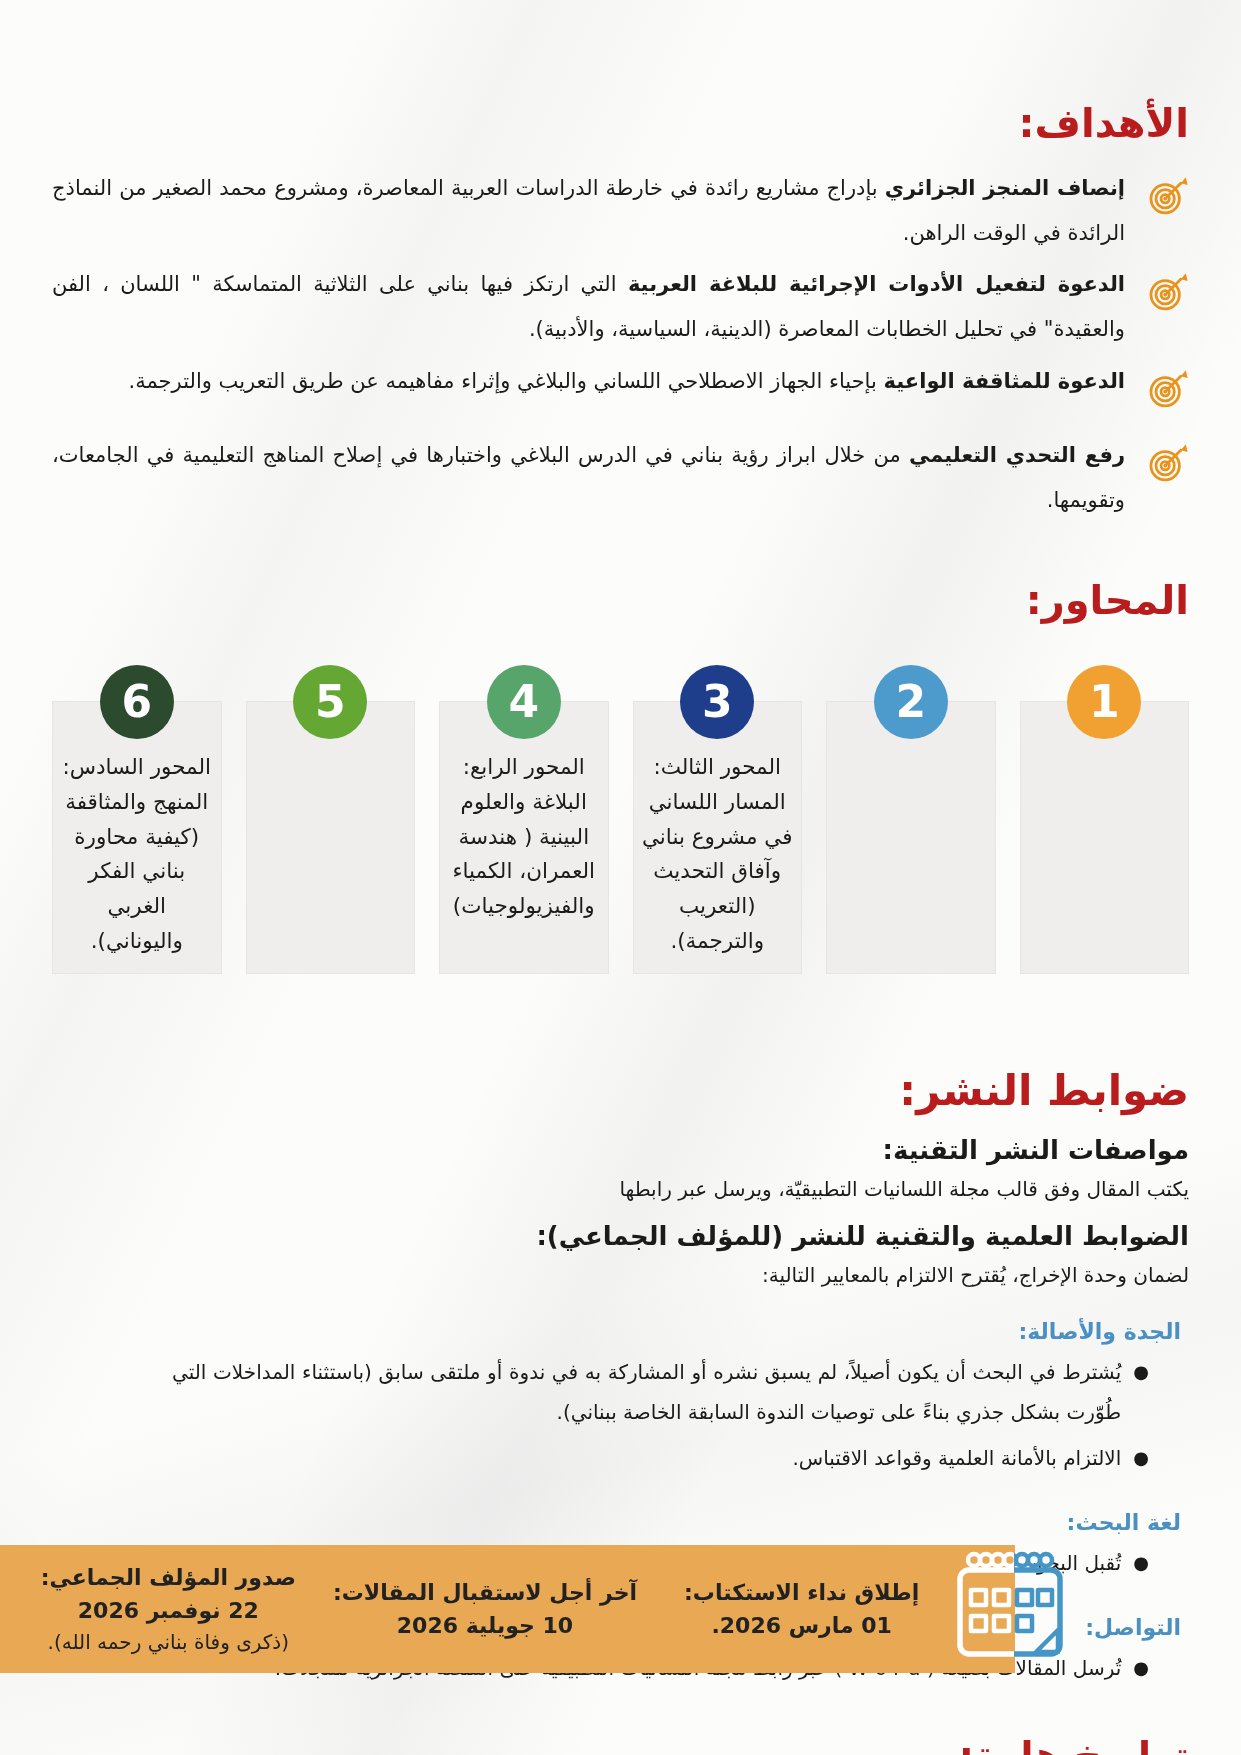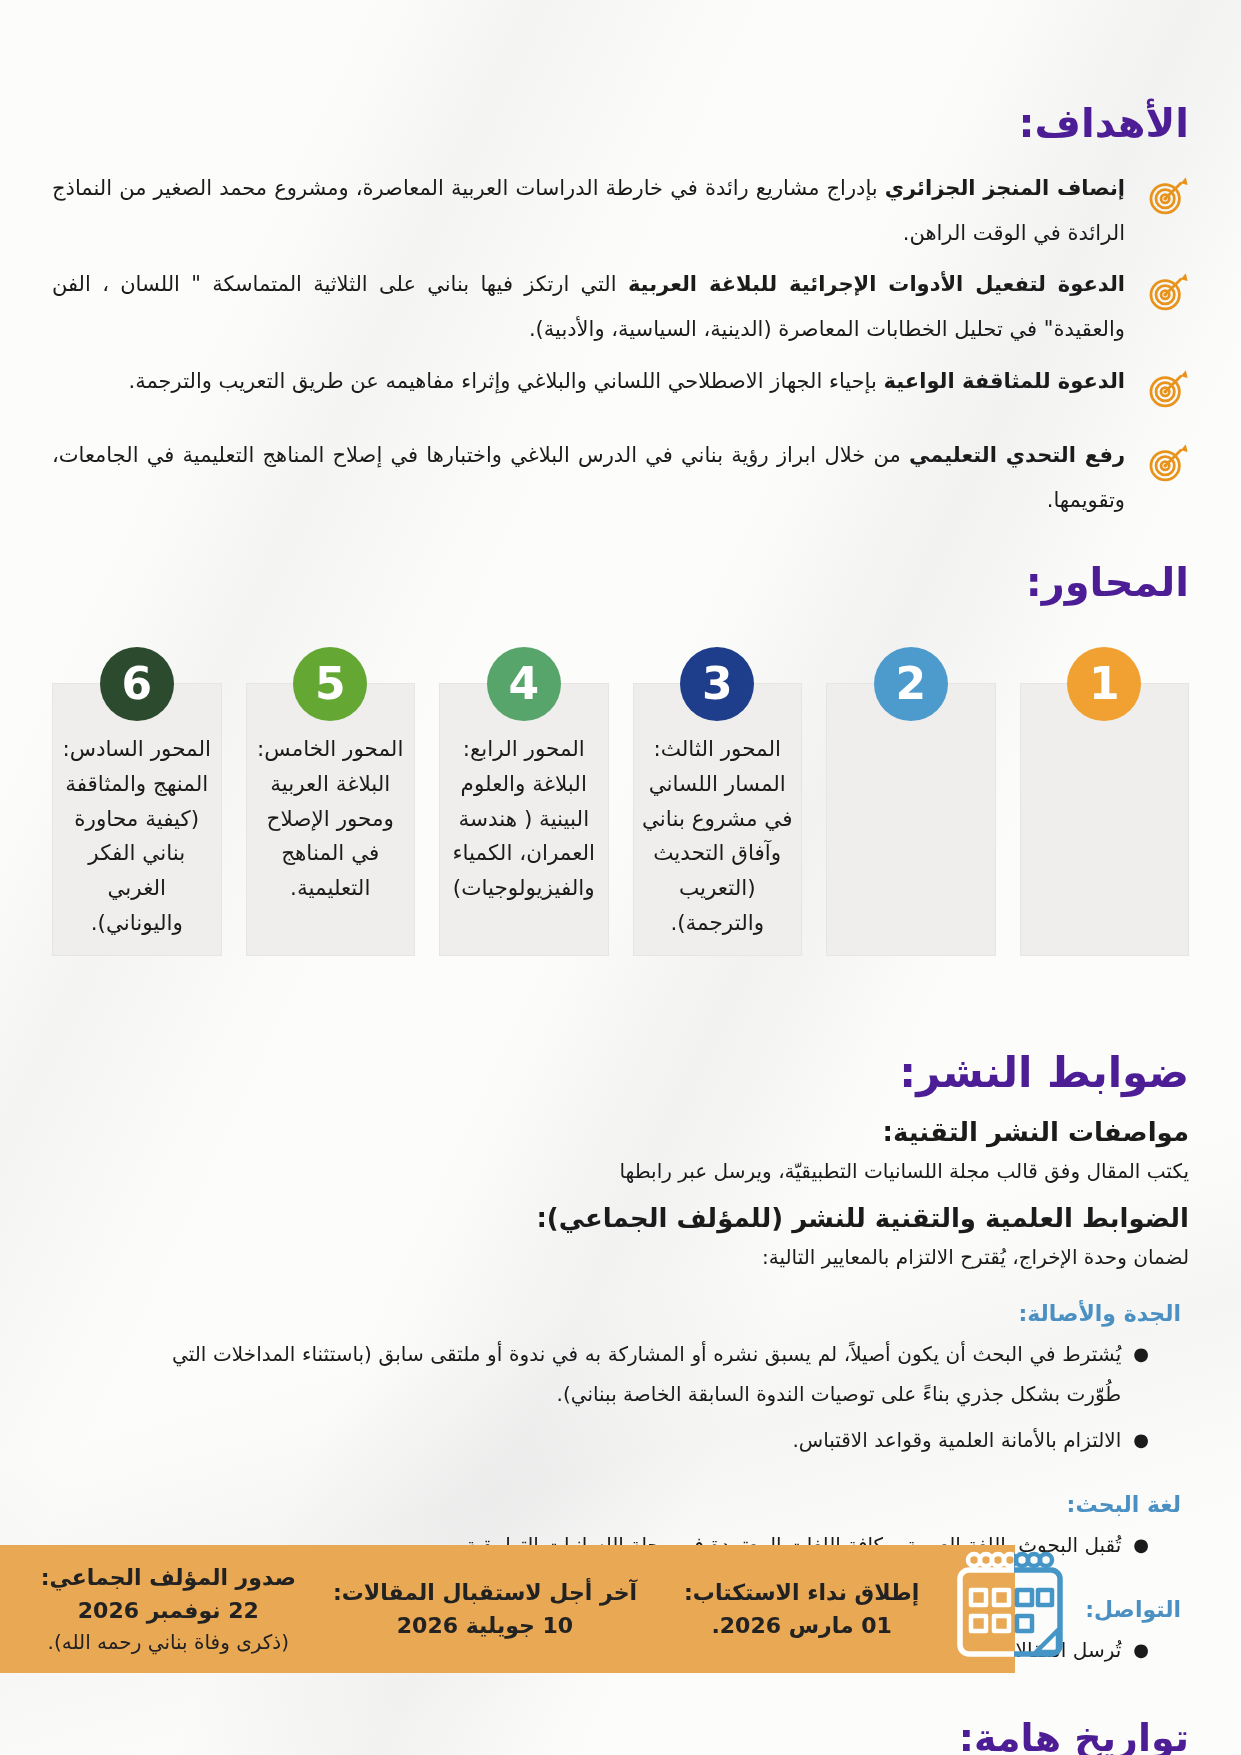--- a/index.html
+++ b/index.html
@@ -9,28 +9,28 @@
     background:#fcfcfb;
   }
   body::before{
     content:"";position:absolute;inset:0;z-index:0;pointer-events:none;
     background:
       linear-gradient(115deg,transparent 18%,rgba(120,120,125,0.06) 26%,transparent 37%),
       linear-gradient(115deg,transparent 48%,rgba(120,120,125,0.08) 58%,transparent 68%),
       linear-gradient(165deg,transparent 70%,rgba(120,120,125,0.05) 78%,transparent 88%);
   }
   .content{position:relative;z-index:1;padding:100px 52px 0 52px;}
-  .h-green{color:#4c1d95;font-size:40px;font-weight:bold;text-align:right;margin:0 0 20px 0;}
+  .h-green{color:#b91c1c;font-size:40px;font-weight:bold;text-align:right;margin:0 0 20px 0;}
   
   .obj-item{display:flex;gap:20px;align-items:flex-start;margin:6px 0;font-size:21px;line-height:2.15;}
   .obj-item .ticon{flex:0 0 44px;padding-top:8px;}
   .obj-item p{margin:0;text-align:justify;}
   .lead{font-weight:bold;}
   
-  .axes-title{margin-top:36px;}
+  .axes-title{margin-top:54px;}
   .axes{display:flex;gap:24px;margin-top:78px;}
   .axis-card{flex:1;position:relative;background:#efeeec;border:1px solid #e6e5e3;
     padding:48px 8px 14px 8px;text-align:center;font-size:21.5px;line-height:1.62;min-height:182px;}
   .axis-badge{position:absolute;top:-37px;right:50%;transform:translateX(50%);
     width:74px;height:74px;border-radius:50%;color:#fff;font-size:44px;font-weight:bold;
     display:flex;align-items:center;justify-content:center;font-family:"DejaVu Sans",sans-serif;}
   
   .pub-title{margin-top:92px;font-size:42px;}
   .sub-bold{font-size:26px;font-weight:bold;text-align:right;margin:10px 0 6px 0;}
   .body-text{font-size:20px;margin:4px 0 14px 0;line-height:1.8;}
@@ -120,21 +120,20 @@
     <div class="axis-card">
       <div class="axis-badge" style="background-color: rgb(30, 62, 140);">3</div>
       <div>المحور الثالث: المسار اللساني في مشروع بناني وآفاق التحديث (التعريب والترجمة).</div>
     </div>
     <div class="axis-card">
       <div class="axis-badge" style="background-color: rgb(87, 165, 106);">4</div>
       <div>المحور الرابع: البلاغة والعلوم البينية ( هندسة العمران، الكمياء والفيزيولوجيات)</div>
     </div>
     <div class="axis-card">
       <div class="axis-badge" style="background-color: rgb(100, 167, 51);">5</div>
-      <div>المحور الخامس: البلاغة العربية ومحور الإصلاح في المناهج التعليمية.</div>
     </div>
     <div class="axis-card">
       <div class="axis-badge" style="background-color: rgb(43, 74, 46);">6</div>
       <div>المحور السادس: المنهج والمثاقفة (كيفية محاورة بناني الفكر الغربي واليوناني).</div>
     </div>
   </div>
 
   <h1 class="h-green pub-title">ضوابط النشر:</h1>
   <div class="sub-bold">مواصفات النشر التقنية:</div>
   <div class="body-text">يكتب المقال وفق قالب مجلة اللسانيات التطبيقيّة، ويرسل عبر رابطها</div>

